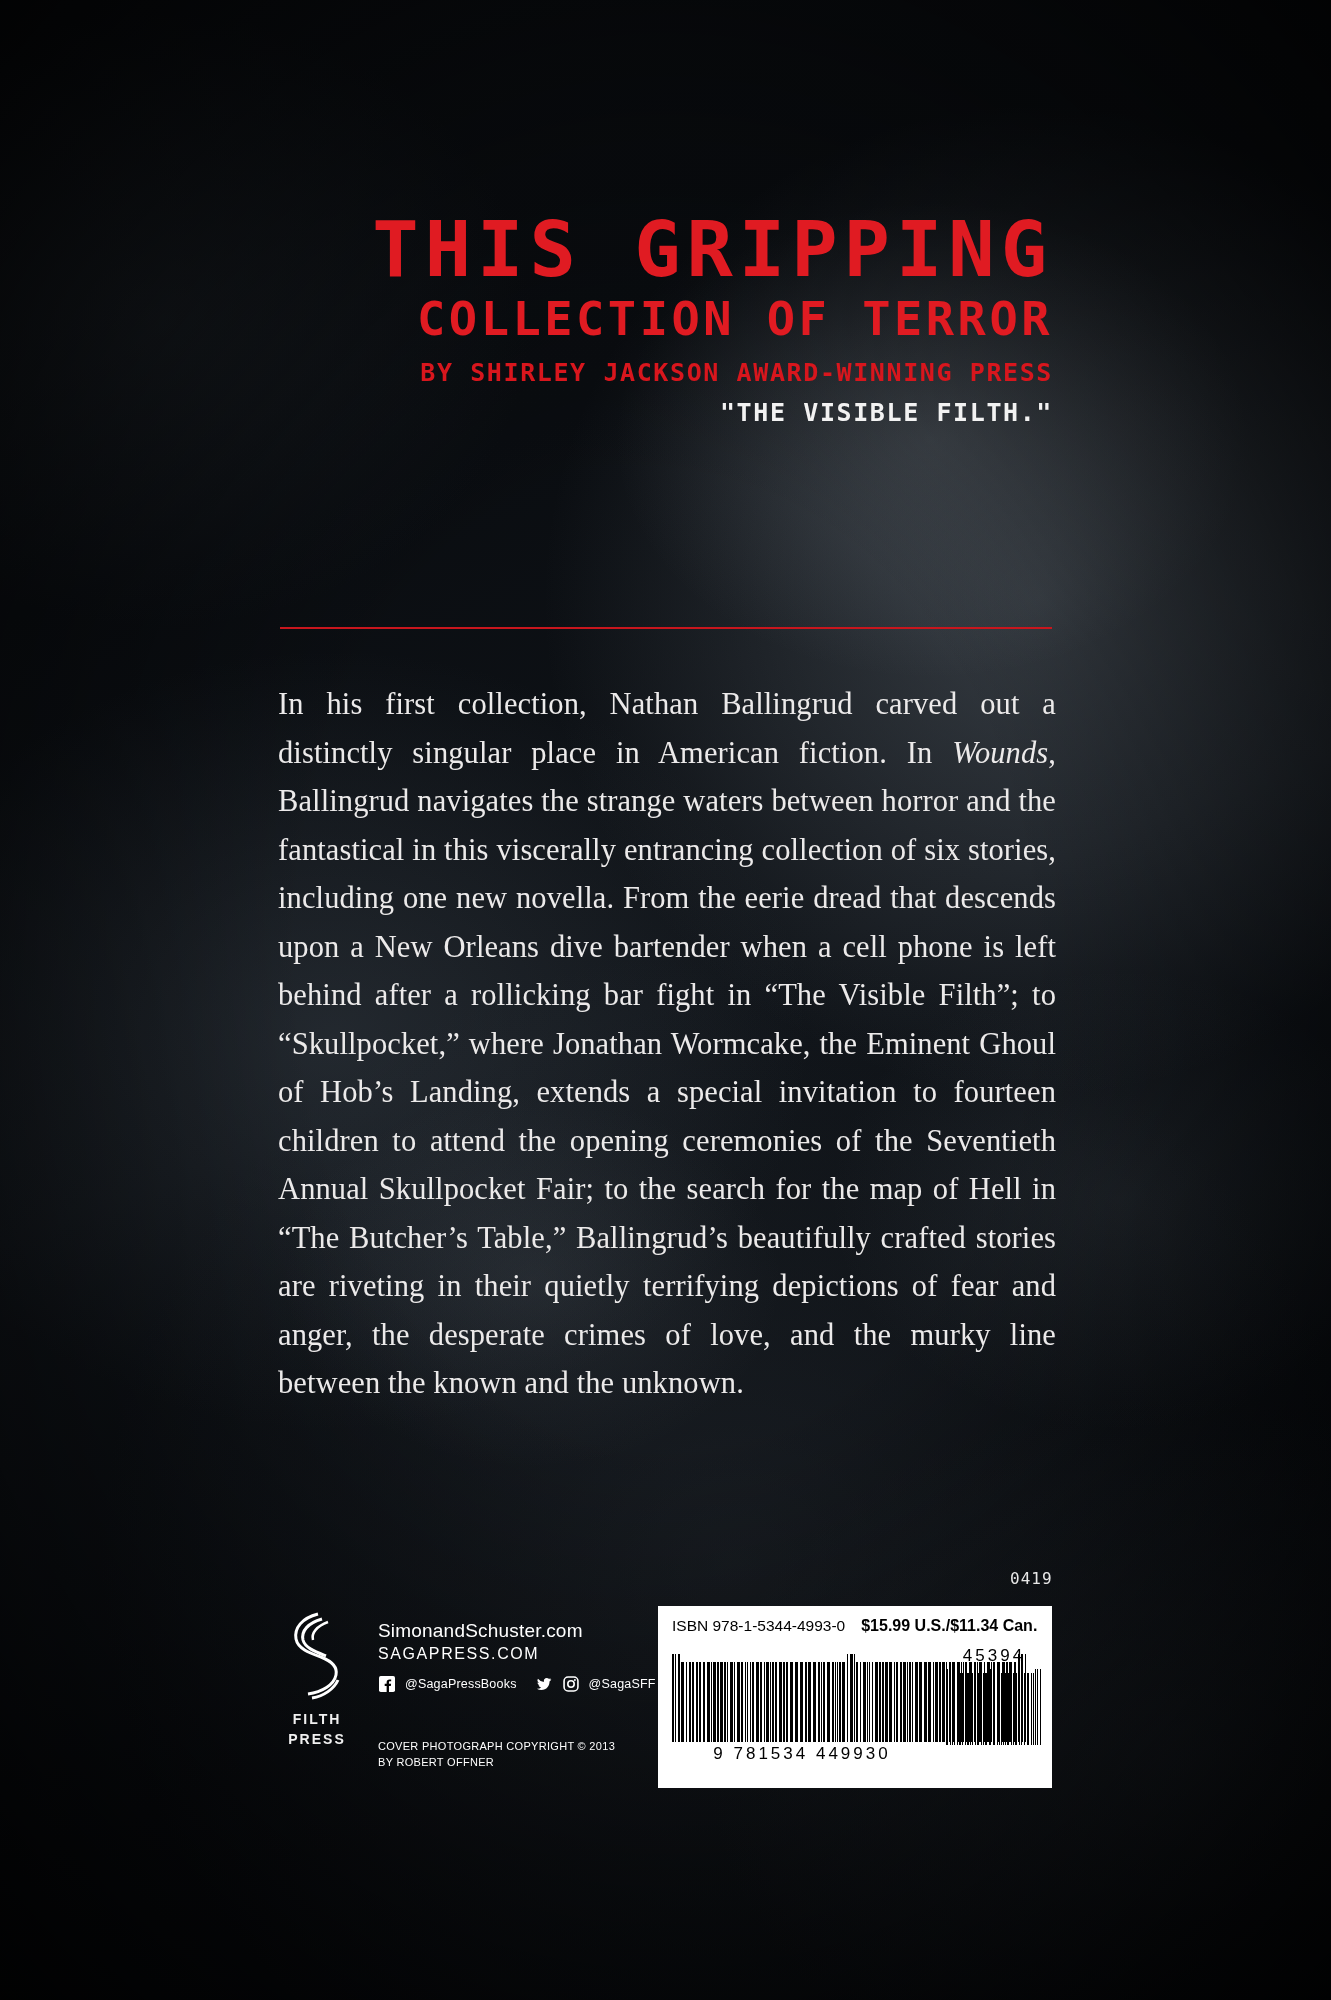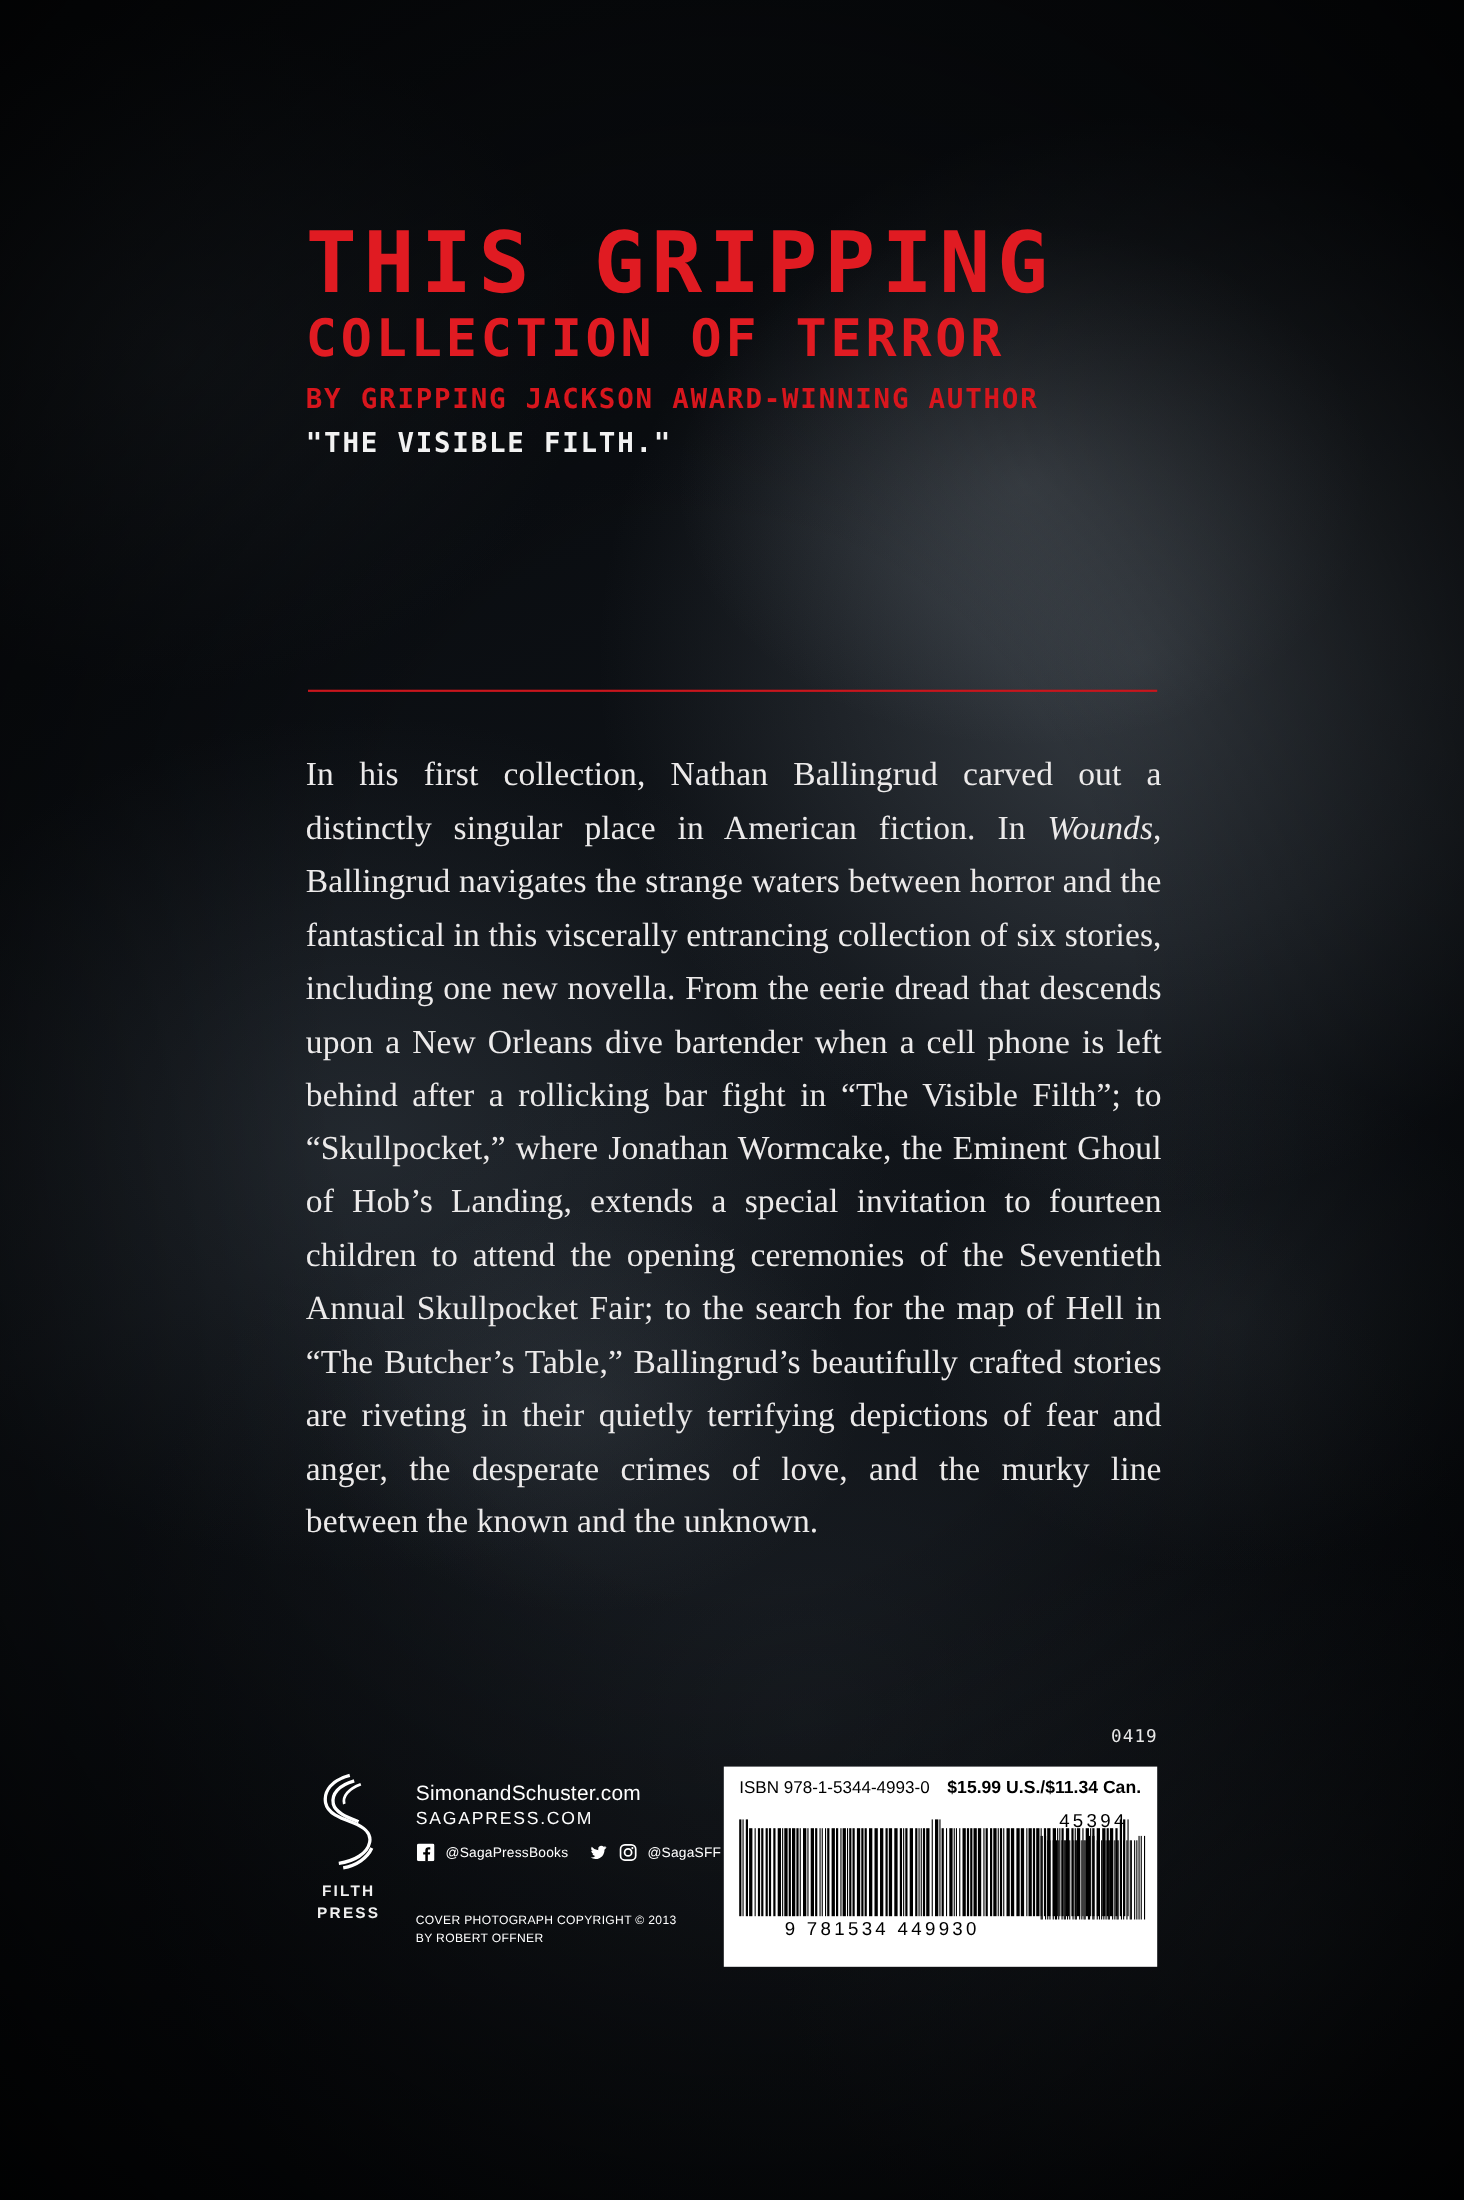--- a/index.html
+++ b/index.html
@@ -47,23 +47,23 @@
 
   .content {
     position: absolute;
     inset: 0;
   }
 
   
   .headline {
     position: absolute;
     left: 278px;
-    top: 205px;
+    top: 215px;
     width: 775px;
-    text-align: left;
+    text-align: right;
   }
   .hl-1 {
     font-family: "DejaVu Sans Mono", monospace;
     font-weight: bold;
     color: #e01b22;
     font-size: 77px;
     line-height: 0.92;
     letter-spacing: 6px;
     white-space: nowrap;
   }
@@ -277,21 +277,21 @@
 <body>
 
 <div class="cover">
   <div class="vignette"></div>
 
   <div class="content">
 
     <div class="headline">
       <div class="hl-1">THIS GRIPPING</div>
       <div class="hl-2">COLLECTION OF TERROR</div>
-      <div class="hl-3">BY GRIPPING JACKSON AWARD-WINNING AUTHOR</div>
+      <div class="hl-3">BY SHIRLEY JACKSON AWARD-WINNING PRESS</div>
       <div class="hl-5">"THE VISIBLE FILTH."</div>
     </div>
 
     <div class="rule"></div>
 
     <div class="blurb">
       <span>In his first collection, Nathan Ballingrud carved out a distinctly singular place in American fiction. In </span><em>Wounds</em><span>, Ballingrud navigates the strange waters between horror and the fantastical in this viscerally entrancing collection of six stories, including one new novella. From the eerie dread that descends upon a New Orleans dive bartender when a cell phone is left behind after a rollicking bar fight in “The Visible Filth”; to “Skullpocket,” where Jonathan Wormcake, the Eminent Ghoul of Hob’s Landing, extends a special invitation to fourteen children to attend the opening ceremonies of the Seventieth Annual Skullpocket Fair; to the search for the map of Hell in “The Butcher’s Table,” Ballingrud’s beautifully crafted stories are riveting in their quietly terrifying depictions of fear and anger, the desperate crimes of love, and the murky line between the known and the unknown.</span>
     </div>
 
     <div class="code-top">0419</div>

